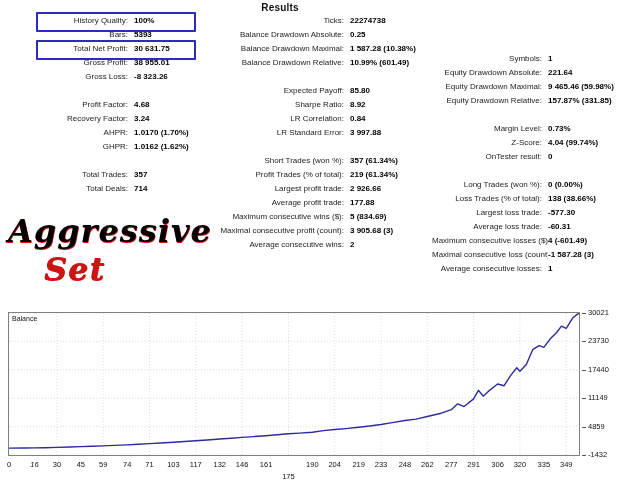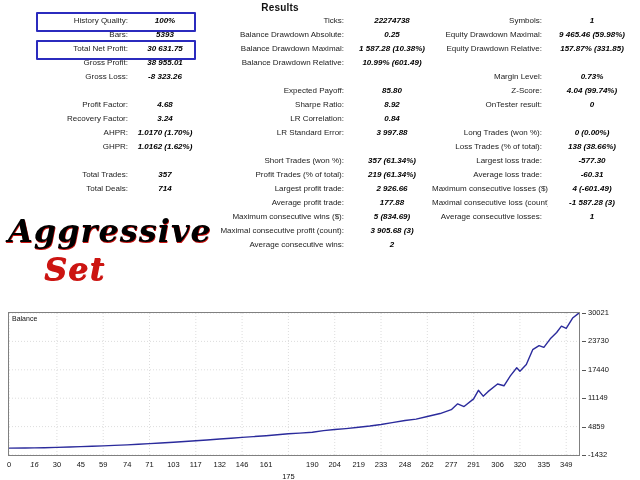--- a/index.html
+++ b/index.html
@@ -17,32 +17,32 @@
   .report-title{
     position:absolute;left:0;top:2px;width:560px;
     text-align:center;
     font-size:10px;font-weight:bold;color:#111;
     letter-spacing:0.2px;
   }
   
   .col{position:absolute;top:14px;}
   .col1{left:2px;width:200px;}
   .col2{left:200px;width:240px;}
-  .col3{left:432px;width:206px;}
+  .col3{left:432px;width:206px;margin-top:38px;}
   .row{
     display:flex;align-items:baseline;justify-content:flex-end;
     height:14px;line-height:14px;white-space:nowrap;
   }
   .row .lbl{
     font-size:8px;color:#222;text-align:right;
     flex:1 1 auto;padding-right:6px;overflow:hidden;
   }
   .row .val{
-    font-size:8px;font-weight:bold;color:#000;text-align:center;
-    flex:0 0 auto;min-width:58px;font-style:italic;
+    font-size:8px;font-weight:bold;color:#000;text-align:left;
+    flex:0 0 auto;min-width:58px;
   }
   .col1 .val{min-width:62px;padding-right:6px;}
   .col2 .val{min-width:84px;padding-right:6px;}
   .col3 .val{min-width:88px;padding-right:2px;}
   .spacer{height:14px;}
 
   
   .hl{
     position:absolute;border:2px solid #2b2bbe;border-radius:1px;
     pointer-events:none;
@@ -209,20 +209,24 @@
       </div>
       <div class="row">
         <span class="lbl">Average consecutive wins:</span>
         <span class="val">2</span>
       </div>
     </div>
   <div class="col col3" id="col-2">
       <div class="row">
         <span class="lbl">Symbols:</span>
         <span class="val">1</span>
+      </div>
+      <div class="row">
+        <span class="lbl">Equity Drawdown Absolute:</span>
+        <span class="val">221.64</span>
       </div>
       <div class="row">
         <span class="lbl">Equity Drawdown Maximal:</span>
         <span class="val">9 465.46 (59.98%)</span>
       </div>
       <div class="row">
         <span class="lbl">Equity Drawdown Relative:</span>
         <span class="val">157.87% (331.85)</span>
       </div>
       <div class="spacer"></div>

